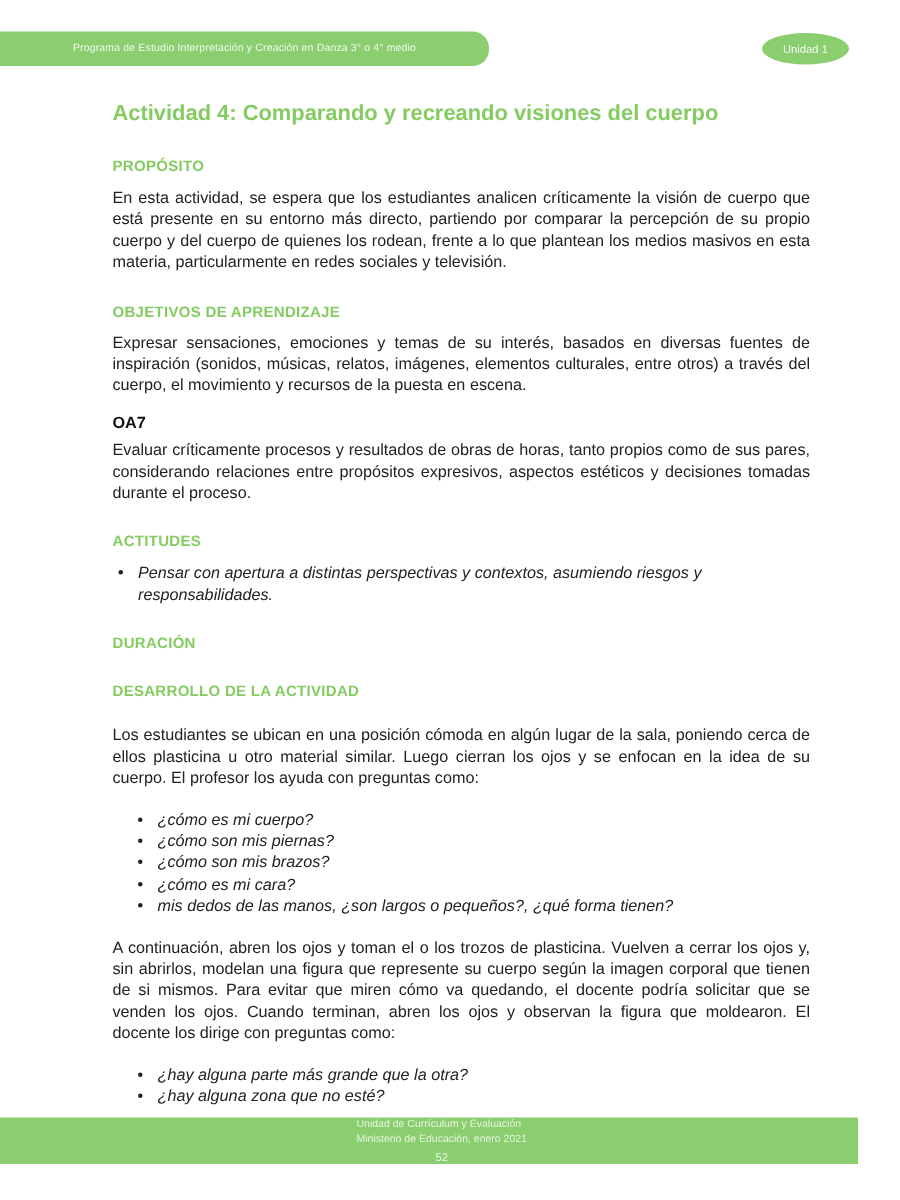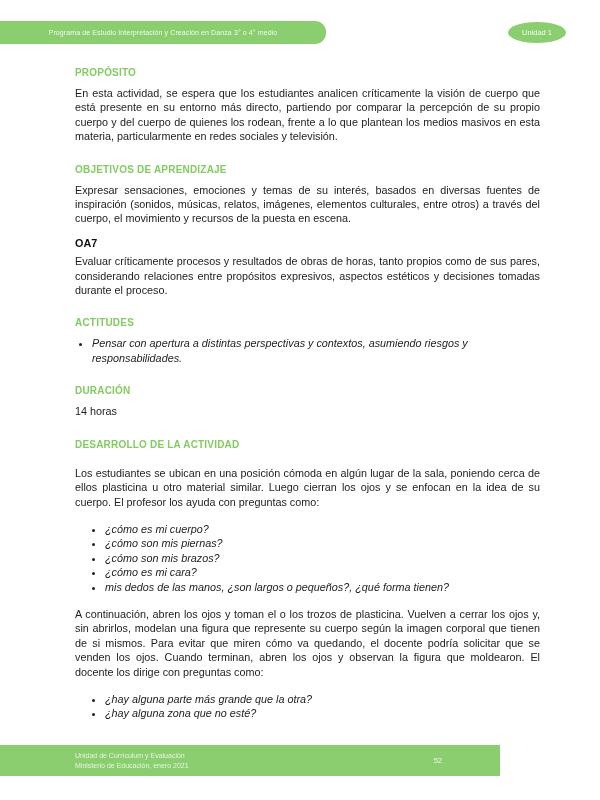--- a/index.html
+++ b/index.html
@@ -47,60 +47,61 @@
   .content p{ text-align:justify; margin:0 0 13px; }
   .oa-code{ font-size:10.8px;font-weight:bold;color:#111;margin:10px 0 4px; }
   .oa-text{ margin-bottom:9px !important; }
   ul{ list-style:disc; margin:0 0 13px; padding-left:30px;font-style:italic; }
   ul.tight{ padding-left:17px; margin-bottom:12px; }
   li{ line-height:14.4px; }
   .mt-lg{ margin-top:15px !important; }
   .last-list{ margin-bottom:0; }
   
   .footer-bar{
-    position:absolute;left:0;top:745px;width:500px;height:31px;background:var(--bar);
+    position:absolute;left:0;top:745px;width:572px;height:31px;background:var(--bar);
     display:flex;align-items:center;justify-content:space-between;
     padding:0 58px 0 75px;
+    flex-direction:column;
   }
   .footer-org{ color:rgba(255,255,255,0.78);font-size:7px;line-height:9.5px; }
   .footer-page{ color:rgba(255,255,255,0.85);font-size:7.5px; }
 </style>
 </head>
 <body>
 
 <div class="page">
 
   <div class="header-bar">
     <span>Programa de Estudio Interpretación y Creación en Danza 3° o 4° medio</span>
   </div>
 
   <div class="unit-badge">
     <span>Unidad 1</span>
   </div>
 
   <div class="content">
 
+    <div class="title">Actividad 4: Comparando y recreando visiones del cuerpo</div>
 
     <div class="h2" style="margin-top:0;">PROPÓSITO</div>
     <p>En esta actividad, se espera que los estudiantes analicen críticamente la visión de cuerpo que está presente en su entorno más directo, partiendo por comparar la percepción de su propio cuerpo y del cuerpo de quienes los rodean, frente a lo que plantean los medios masivos en esta materia, particularmente en redes sociales y televisión.</p>
 
     <div class="h2">OBJETIVOS DE APRENDIZAJE</div>
 
     <p class="oa-text"> Expresar sensaciones, emociones y temas de su interés, basados en diversas fuentes de inspiración (sonidos, músicas, relatos, imágenes, elementos culturales, entre otros) a través del cuerpo, el movimiento y recursos de la puesta en escena.</p>
 
     <div class="oa-code">OA7</div>
     <p class="oa-text">Evaluar críticamente procesos y resultados de obras de horas, tanto propios como de sus pares, considerando relaciones entre propósitos expresivos, aspectos estéticos y decisiones tomadas durante el proceso.</p>
 
     <div class="h2">ACTITUDES</div>
     <ul class="tight">
       <li>Pensar con apertura a distintas perspectivas y contextos, asumiendo riesgos y responsabilidades.</li>
     </ul>
 
     <div class="h2">DURACIÓN</div>
-    <p>14 horas</p>
 
     <div class="h2">DESARROLLO DE LA ACTIVIDAD</div>
 
     <p class="mt-lg">Los estudiantes se ubican en una posición cómoda en algún lugar de la sala, poniendo cerca de ellos plasticina u otro material similar. Luego cierran los ojos y se enfocan en la idea de su cuerpo. El profesor los ayuda con preguntas como:</p>
     <ul>
       <li>¿cómo es mi cuerpo?</li>
       <li>¿cómo son mis piernas?</li>
       <li>¿cómo son mis brazos?</li>
       <li>¿cómo es mi cara?</li>
       <li>mis dedos de las manos, ¿son largos o pequeños?, ¿qué forma tienen?</li>

